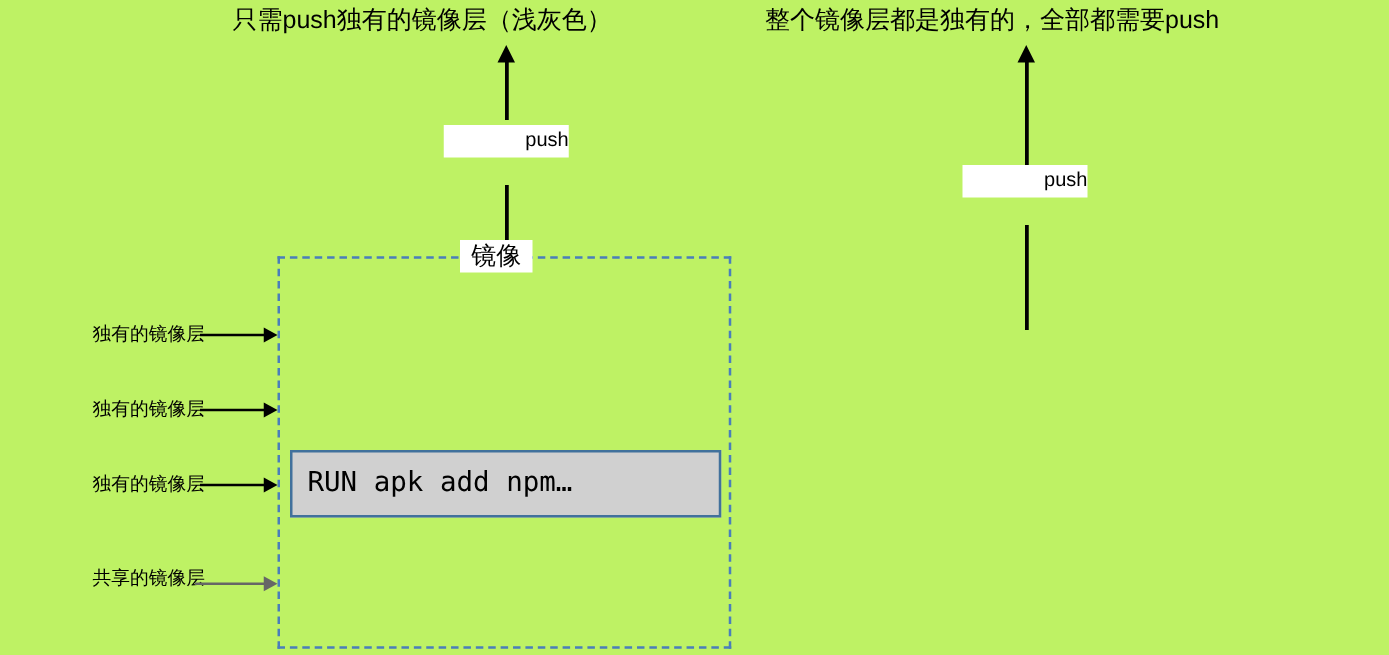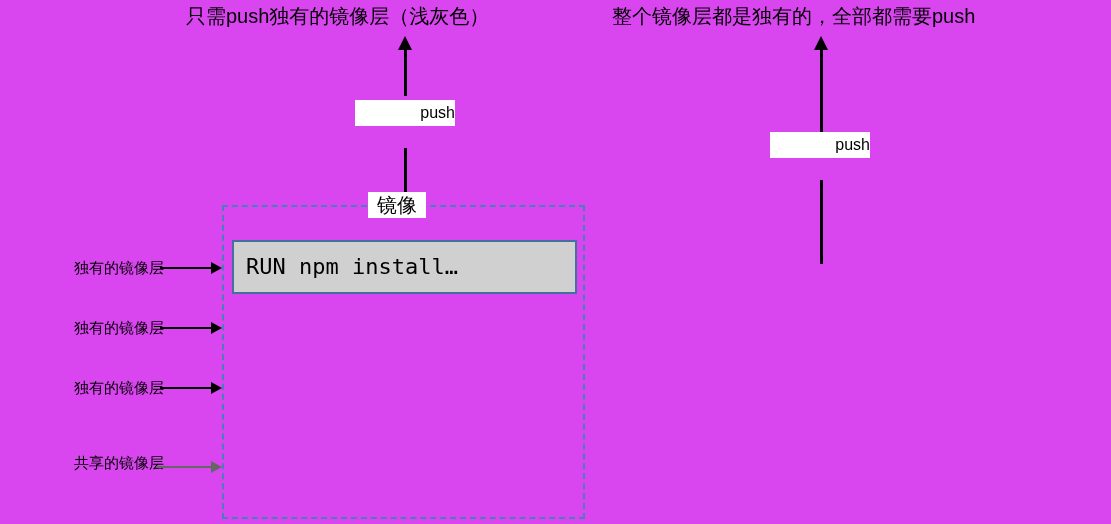--- a/index.html
+++ b/index.html
@@ -8,21 +8,21 @@
     background: #ffffff;
   }
   body {
     font-family: "Liberation Sans", "DejaVu Sans", sans-serif;
     color: #000000;
   }
   #canvas {
     position: relative;
     width: 1111px;
     height: 524px;
-    background: #d946ef;
+    background: #bef264;
     overflow: hidden;
   }
 
   
   .caption {
     position: absolute;
     font-size: 20px;
     line-height: 26px;
     white-space: nowrap;
     color: #000;
@@ -199,25 +199,25 @@
     <div class="head"></div>
     <div class="shaft" style="top:12px;height:48px;"></div>
     <div class="shaft" style="top:112px;height:56px;"></div>
   </div>
 
   <div class="push-label" id="push-left">push</div>
 
   <div id="image-group"></div>
   <div id="image-group-label">镜像</div>
 
-  <div class="layer layer-unique" id="layer-0">
-    <div class="cmd">RUN npm install…</div>
-  </div>
-
-
+
+
+  <div class="layer layer-unique" id="layer-2">
+    <div class="cmd">RUN apk add npm…</div>
+  </div>
 
 
   <div class="annot" id="annot-0">独有的镜像层</div>
   <div class="annot" id="annot-1">独有的镜像层</div>
   <div class="annot" id="annot-2">独有的镜像层</div>
   <div class="annot" id="annot-3">共享的镜像层</div>
 
   <div class="h-arrow black" id="harrow-0">
     <div class="shaft" style="width:52px;"></div>
     <div class="head" style="left:51px;"></div>

